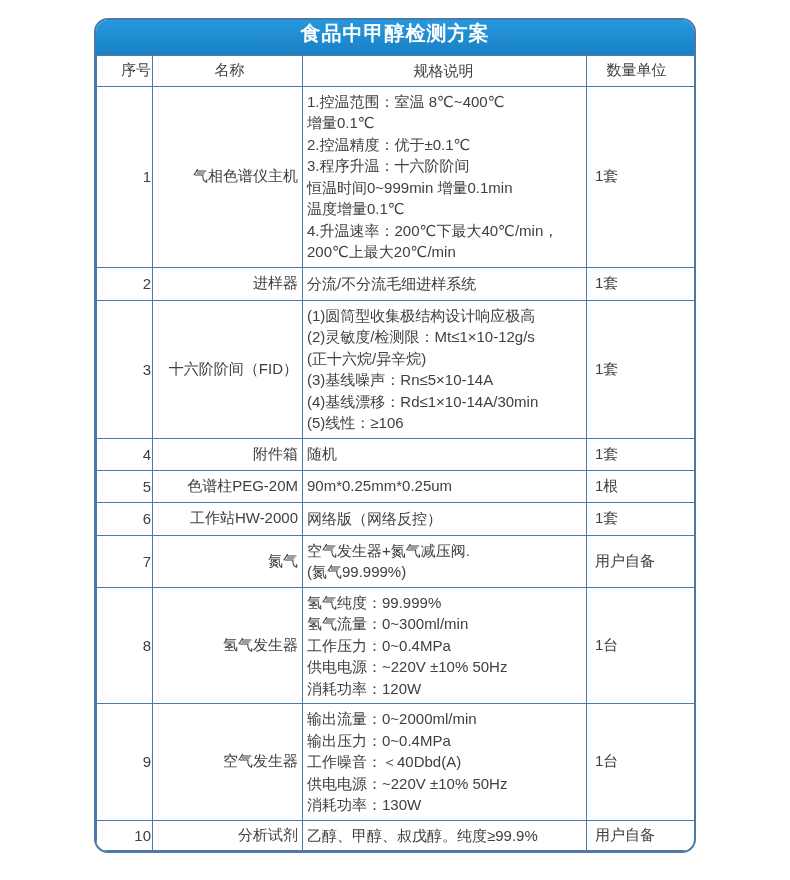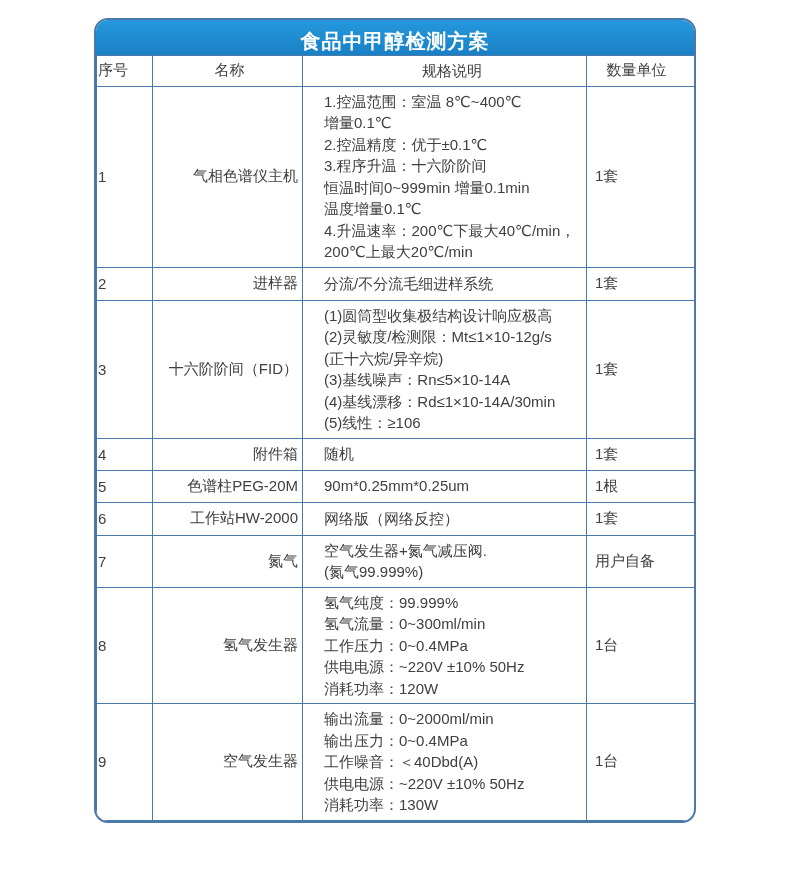--- a/index.html
+++ b/index.html
@@ -7,39 +7,39 @@
     width:790px;height:880px;position:relative;background:#ffffff;
     font-family:"Liberation Sans","DejaVu Sans",sans-serif;
     -webkit-font-smoothing:antialiased;
   }
   .frame{
     position:absolute;left:94px;top:18px;width:602px;
     border:2px solid #4b79a8;border-radius:14px;overflow:hidden;
     box-sizing:border-box;background:#ffffff;
   }
   .title-bar{
-    height:35px;display:flex;align-items:flex-end;justify-content:center;
+    height:35px;display:flex;align-items:flex-start;justify-content:center;
     background:linear-gradient(180deg,#2598dd 0%,#1a80c5 100%);
     color:#ffffff;font-size:20px;font-weight:bold;letter-spacing:1px;
   }
   table.spec{
     width:100%;border-collapse:collapse;table-layout:fixed;
     color:#404040;font-size:15px;
   }
   table.spec td,table.spec th{
     border:1px solid #4b79a8;vertical-align:middle;box-sizing:border-box;
     font-weight:normal;
   }
   col.c1{width:56px;}
   col.c2{width:150px;}
   col.c3{width:284px;}
   col.c4{width:108px;}
-  .c-no{text-align:left;}
+  .c-no{text-align:right;}
   .c-name{padding:2px 4px 2px 8px;white-space:nowrap;overflow:hidden;text-align:right;}
-  .c-spec{padding:4px 6px 4px 21px;white-space:pre-line;line-height:21.5px;}
+  .c-spec{padding:4px 6px 4px 4px;white-space:pre-line;line-height:21.5px;}
   .c-qty{padding:2px 16px 2px 8px;}
   th.c-name,th.c-spec,th.c-qty{text-align:center;}
   tr.hdr{height:30px;}
   tr.r1{height:172px;}
   tr.r2{height:33px;}
   tr.r3{height:135px;}
   tr.r4{height:32px;}
   tr.r5{height:32px;}
   tr.r6{height:33px;}
   tr.r7{height:48px;}
@@ -137,15 +137,21 @@
     <tr class="r9">
       <td class="c-no">9</td>
       <td class="c-name">空气发生器</td>
       <td class="c-spec">输出流量：0~2000ml/min
 输出压力：0~0.4MPa
 工作噪音：＜40Dbd(A)
 供电电源：~220V ±10% 50Hz
 消耗功率：130W</td>
       <td class="c-qty">1台</td>
     </tr>
+    <tr class="r10">
+      <td class="c-no">10</td>
+      <td class="c-name">分析试剂</td>
+      <td class="c-spec">乙醇、甲醇、叔戊醇。纯度≥99.9%</td>
+      <td class="c-qty">用户自备</td>
+    </tr>
   </tbody>
     </table>
 </div>
 
 </body></html>

